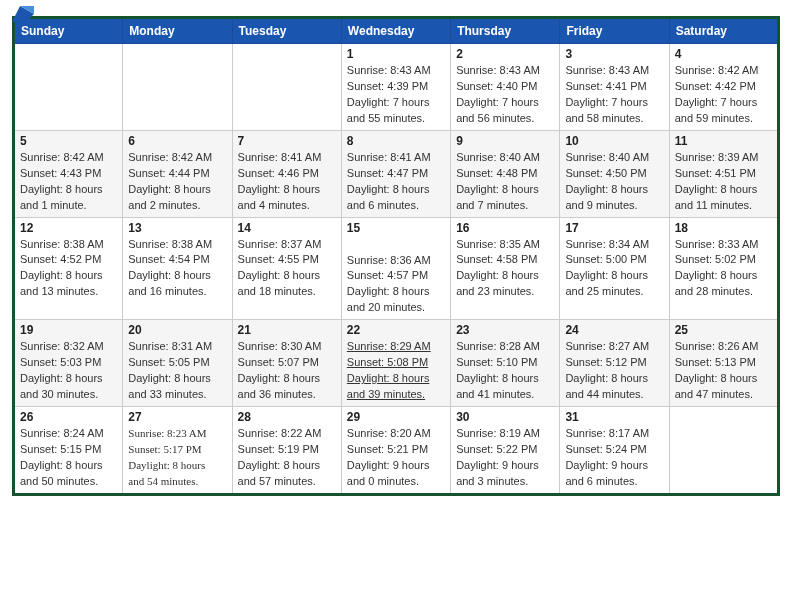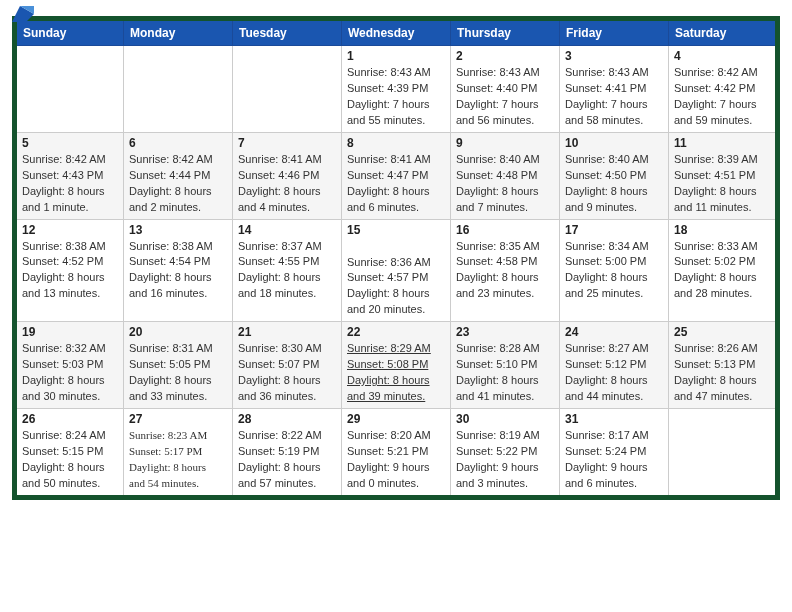--- a/index.html
+++ b/index.html
@@ -41,21 +41,21 @@
       color: #222;
       line-height: 1.1;
     }
     .location-title {
       font-size: 14px;
       color: #333;
     }
     .calendar {
       width: 100%;
       border-collapse: collapse;
-      border: 5px solid #14532d;
+      border: 3px solid #14532d;
     }
     .calendar th {
       background: #1a56b0;
       color: #fff;
       font-size: 12px;
       font-weight: bold;
       text-align: left;
       padding: 5px 6px;
       border: 1px solid #1a4a99;
     }

